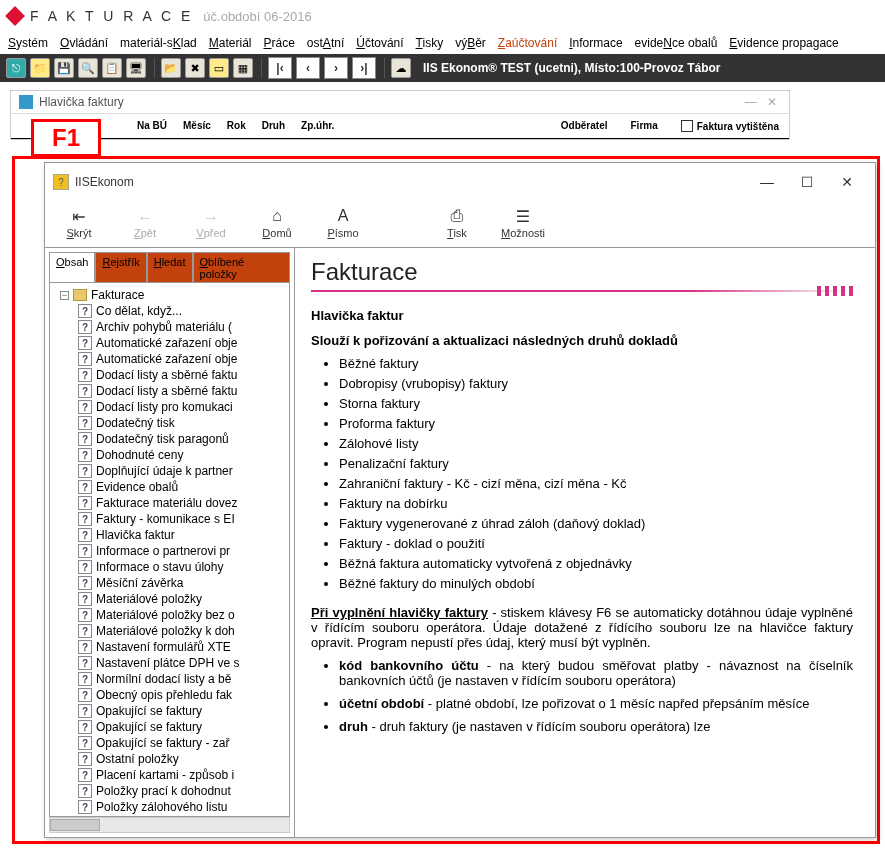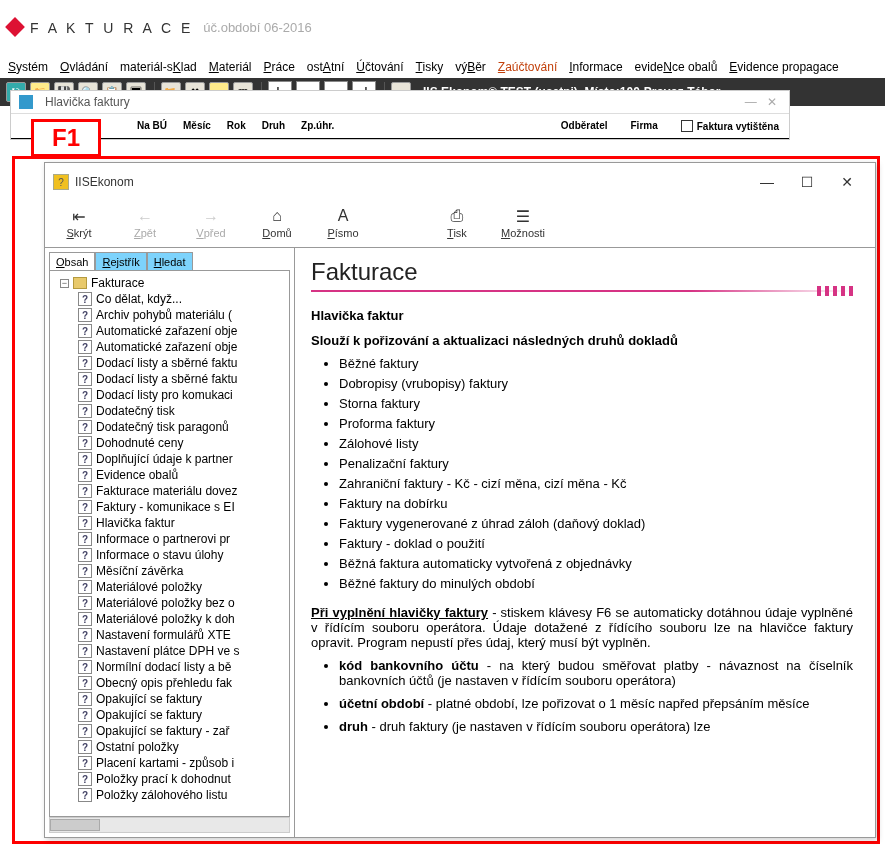--- a/index.html
+++ b/index.html
@@ -1,19 +1,19 @@
 <!DOCTYPE html>
 <html><head>
 <meta charset="utf-8">
 <style>
 * { box-sizing: border-box; margin: 0; padding: 0; }
 body { font-family: Tahoma, Verdana, sans-serif; font-size: 12px; background: #fff; width: 885px; height: 849px; position: relative; overflow: hidden; }
 
 
-.app-titlebar { display: flex; align-items: flex-start; padding: 20px 8px; background: #fff; }
+.app-titlebar { display: flex; align-items: center; padding: 8px 8px; background: #fff; }
 .app-logo { width: 14px; height: 14px; background: #d13; transform: rotate(45deg); margin-right: 8px; }
 .app-title { font-size: 14px; letter-spacing: 3px; color: #333; font-weight: 300; }
 .app-period { color: #aaa; font-size: 13px; margin-left: 10px; }
 
 
 .main-menu { display: flex; gap: 12px; padding: 4px 8px; background: #fff; font-size: 12px; color: #000; }
 .main-menu span { cursor: default; }
 .main-menu .disabled { color: #c2410c; }
 .ul { text-decoration: underline; }
 
@@ -52,21 +52,21 @@
 .help-toolbar .tbtn.disabled{ color:#aaa;}
 .help-toolbar .tbtn .ticon{ width:24px; height:22px; display:inline-flex; align-items:center; justify-content:center; font-size:16px; color:#333; border:1px solid transparent;}
 .help-toolbar .tbtn.disabled .ticon{ color:#ccc;}
 .help-toolbar .gap{ width:30px;}
 
 .help-body{ flex:1; display:flex; overflow:hidden;}
 
 
 .help-left{ width:250px; border-right:1px solid #999; display:flex; flex-direction:column; padding:4px;}
 .help-tabs{ display:flex; gap:0; font-size:11px; }
-.help-tabs .tab{ padding:3px 6px; border:1px solid #999; background:#7dd3fc; border-bottom:none;}
+.help-tabs .tab{ padding:3px 6px; border:1px solid #999; background:#c2410c; border-bottom:none;}
 .help-tabs .tab.active{ background:#fff; position:relative;}
 .help-tree-wrap{ flex:1; border:1px solid #999; overflow-y:scroll; overflow-x:hidden; margin-top:-1px; position:relative; background:#fff; padding:4px 2px;}
 .tree-root{ list-style:none; font-size:12px;}
 .tree-root .node{ display:flex; align-items:center; gap:4px; padding:1px 0 1px 8px; white-space:nowrap;}
 .tree-root .node .expander{ width:9px; height:9px; border:1px solid #888; display:inline-flex; align-items:center; justify-content:center; font-size:9px; line-height:1; color:#555;}
 .tree-root .node .book-icon{ width:14px; height:12px; background:#e8c96b; border:1px solid #b49a3f; display:inline-block;}
 .tree-root .children{ list-style:none; padding-left:26px;}
 .tree-root .children li{ display:flex; align-items:center; gap:4px; padding:1px 0; white-space:nowrap;}
 .tree-root .children .q-icon{ width:14px; height:14px; border:1px solid #888; background:#fff; display:inline-flex; align-items:center; justify-content:center; font-size:10px; color:#446; font-weight:bold;}
 .help-hscroll{ height:16px; background:#e8e8e8; border:1px solid #ccc; display:flex; align-items:center;}
@@ -129,21 +129,21 @@
   <span class="nav-btn">‹</span>
   <span class="nav-btn">›</span>
   <span class="nav-btn">›|</span>
   <span class="sep"></span>
   <span class="tb-btn">☁</span>
   <span class="title-text">IIS Ekonom® TEST (ucetni), Místo:100-Provoz Tábor</span>
 </div>
 
 <div class="hlavicka-window">
   <div class="hlavicka-titlebar">
-    <span style="display:flex;align-items:center;gap:12px;">
+    <span style="display:flex;align-items:center;gap:6px;">
       <span style="width:14px;height:14px;background:#39c;display:inline-block;"></span>
       <span>Hlavička faktury</span>
     </span>
     <span class="win-ctrls">
       <span>—</span>
       <span>✕</span>
     </span>
   </div>
   <div class="hlavicka-header">
     <span style="width:100px;"></span>
@@ -205,20 +205,21 @@
         <span class="ticon">☰</span>
         <span><span class="ul">M</span>ožnosti</span>
       </div>
     </div>
   <div class="help-body">
     <div class="help-left">
       <div class="help-tabs" id="help-tabs">
           <span class="tab active"><span class="ul">O</span>bsah</span>
           <span class="tab"><span class="ul">R</span>ejstřík</span>
           <span class="tab"><span class="ul">H</span>ledat</span>
+          <span class="tab"><span class="ul">O</span>blíbené položky</span>
         </div>
       <div class="help-tree-wrap">
         <ul class="tree-root">
           <li class="node">
             <span class="expander">−</span>
             <span class="book-icon"></span>
             <span>Fakturace</span>
           </li>
           <ul class="children" id="tree-children">
               <li>

